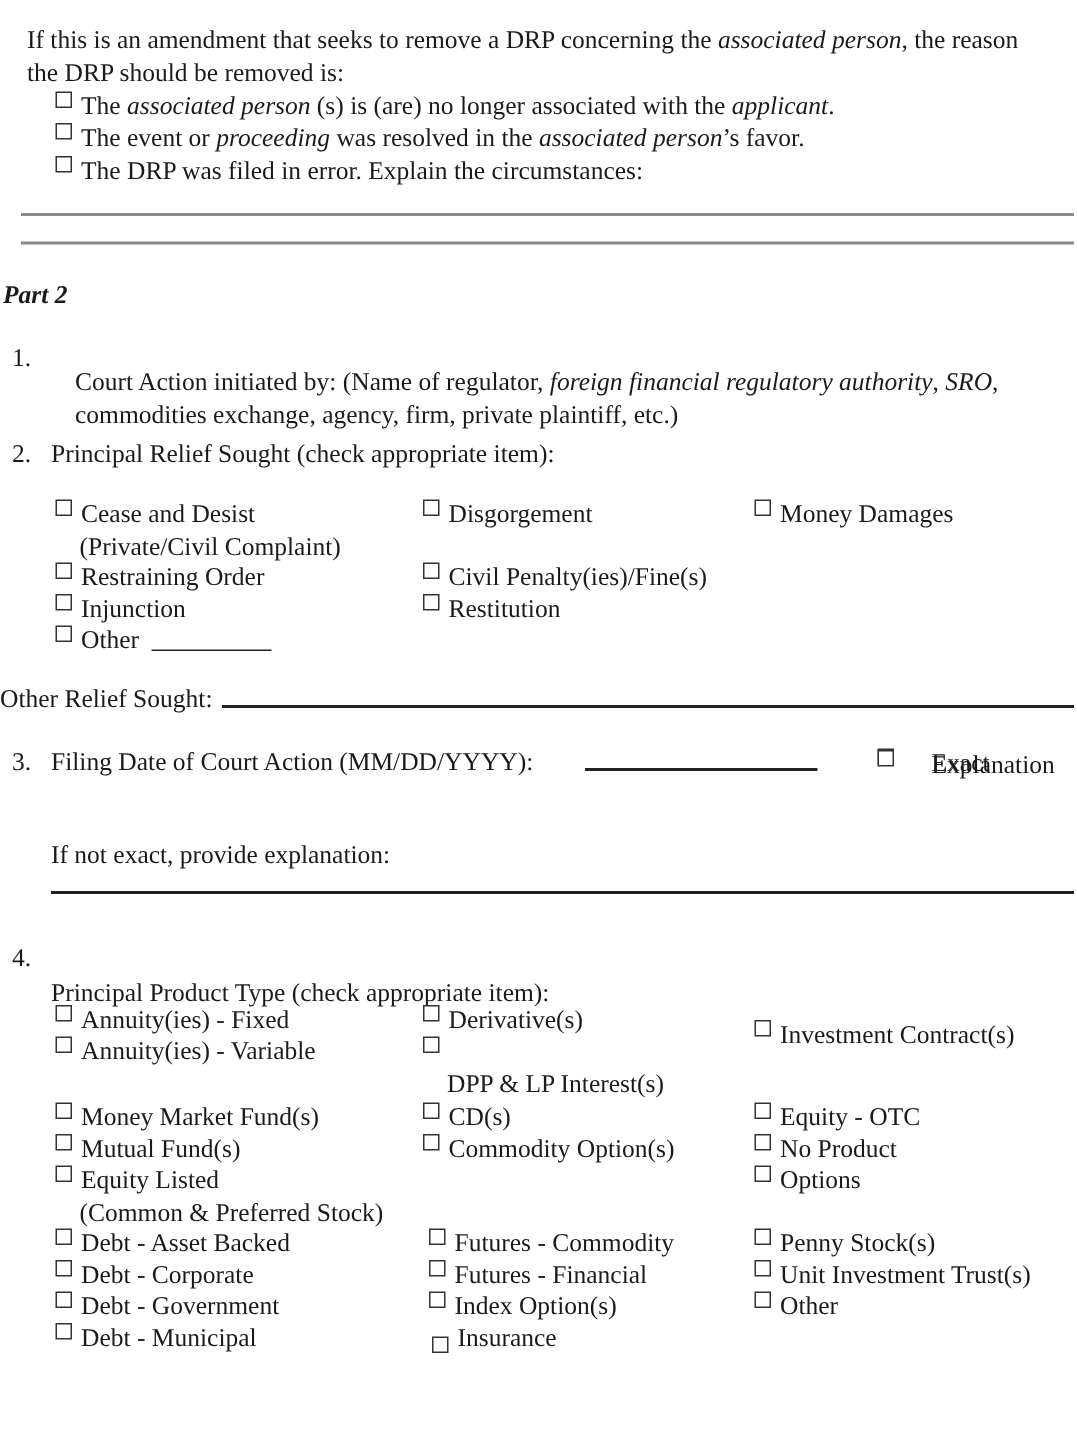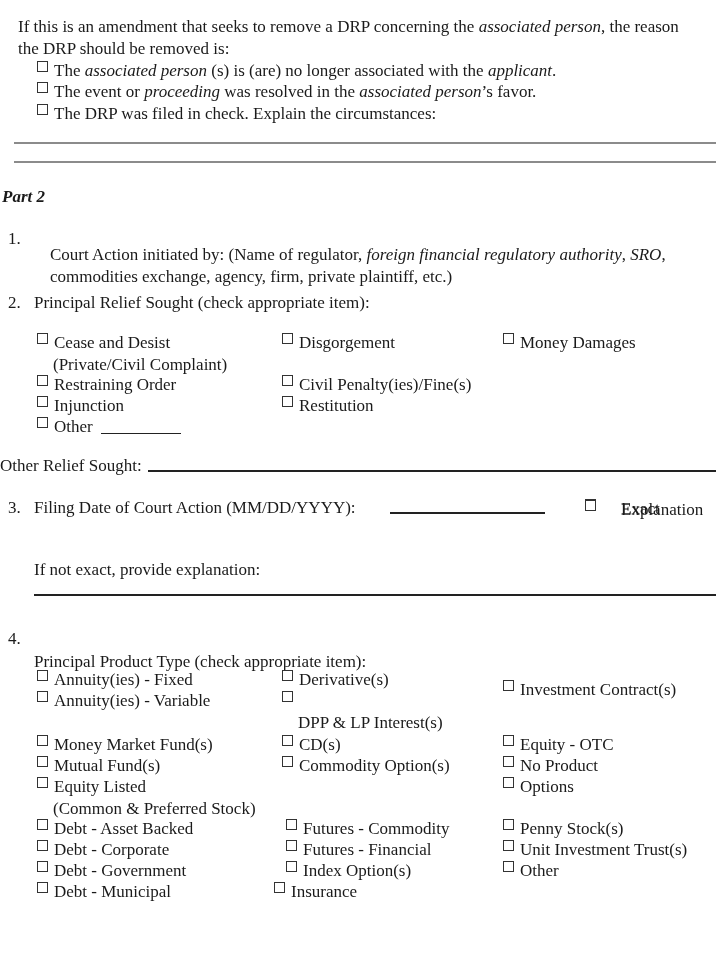--- a/index.html
+++ b/index.html
@@ -106,21 +106,21 @@
       <div class="cb-row" style="left: 37px; top: 61px;">
         <span class="cbox"></span>
         <span class="lbl"><span>The </span><em class="it">associated person</em><span> (s) is (are) no longer associated with the </span><em class="it">applicant</em><span>.</span></span>
       </div>
       <div class="cb-row" style="left: 37px; top: 82px;">
         <span class="cbox"></span>
         <span class="lbl"><span>The event or </span><em class="it">proceeding</em><span> was resolved in the </span><em class="it">associated person</em><span>’s favor.</span></span>
       </div>
       <div class="cb-row" style="left: 37px; top: 104px;">
         <span class="cbox"></span>
-        <span class="lbl"><span>The DRP was filed in check.  Explain the circumstances:</span></span>
+        <span class="lbl"><span>The DRP was filed in error.  Explain the circumstances:</span></span>
       </div>
     </div>
 
   <div class="rule-gray" style="left:14px; top:142px; width:702px;"></div>
   <div class="rule-gray" style="left:14px; top:161px; width:702px;"></div>
 
   <div class="part-head" style="left:2px; top:186px;">Part 2</div>
 
   <div class="num" style="left:8px; top:228px;">1.</div>
   <p class="para" style="left:34px; top:228px; width:684px;">
@@ -268,21 +268,21 @@
         <span class="lbl">Futures - Commodity</span>
       </div>
       <div class="cb-row" style="left: 286px; top: 840px;">
         <span class="cbox"></span>
         <span class="lbl">Futures - Financial</span>
       </div>
       <div class="cb-row" style="left: 286px; top: 861px;">
         <span class="cbox"></span>
         <span class="lbl">Index Option(s)</span>
       </div>
-      <div class="cb-row" style="left: 274px; top: 882px;">
+      <div class="cb-row" style="left: 288px; top: 882px; align-items: flex-end;">
         <span class="cbox"></span>
         <span class="lbl">Insurance</span>
       </div>
       <div class="cb-row" style="left: 503px; top: 819px;">
         <span class="cbox"></span>
         <span class="lbl">Penny Stock(s)</span>
       </div>
       <div class="cb-row" style="left: 503px; top: 840px;">
         <span class="cbox"></span>
         <span class="lbl">Unit Investment Trust(s)</span>

